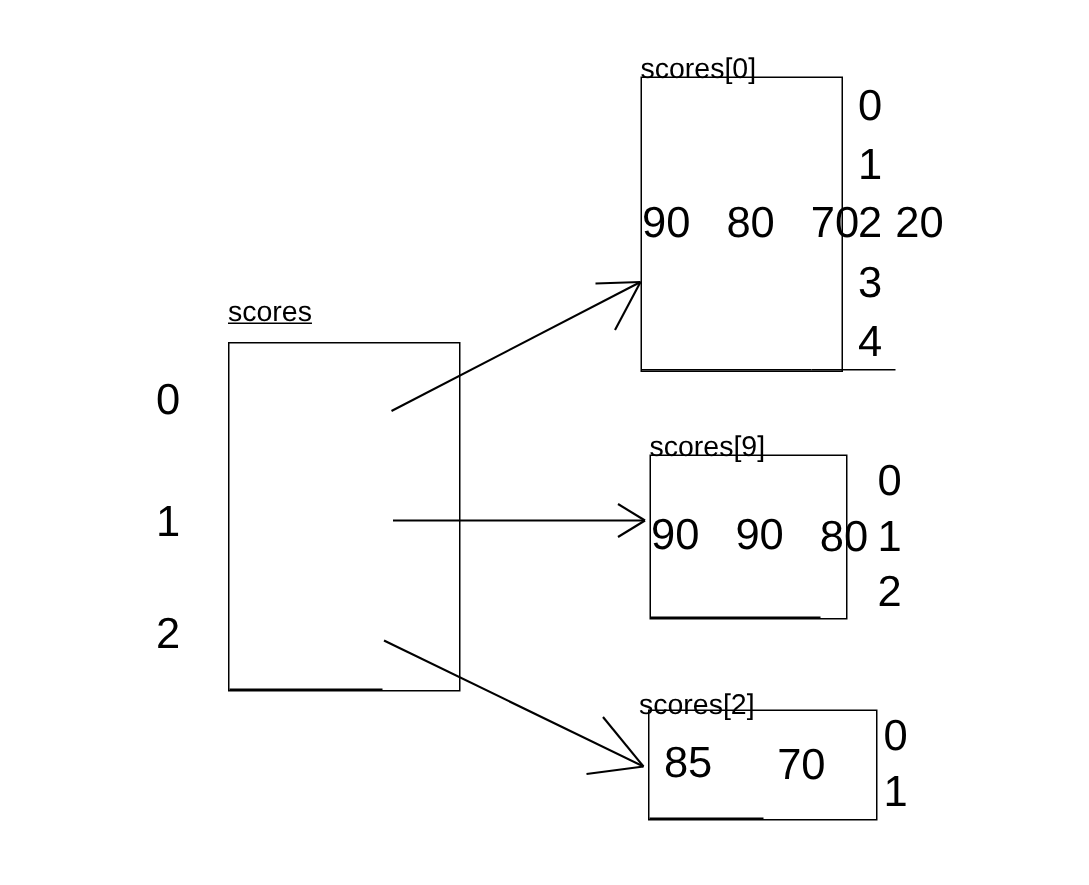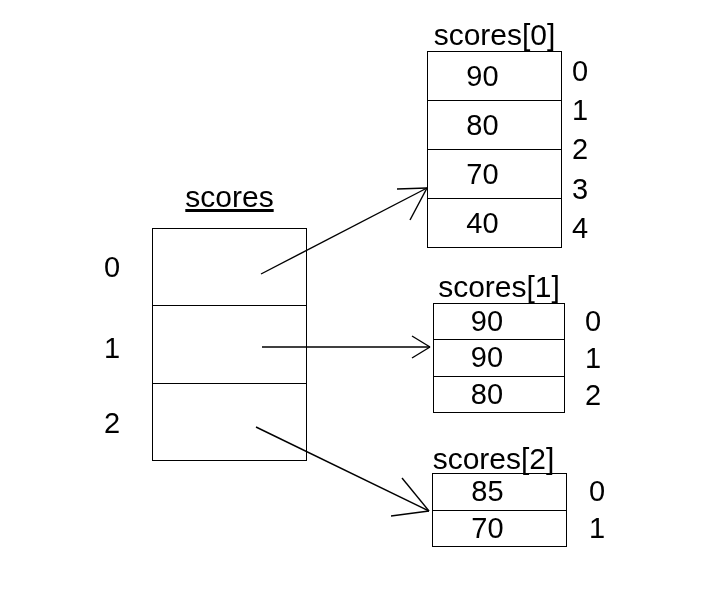--- a/index.html
+++ b/index.html
@@ -7,30 +7,31 @@
     position: relative;
     width: 726px;
     height: 590px;
     background: #ffffff;
     color: #000000;
     font-family: "Liberation Sans", sans-serif;
     overflow: hidden;
   }
   .abs { position: absolute; }
   .title {
-    font-size: 30px;
+    font-size: 19px;
     line-height: 34px;
-    text-align: center;
+    text-align: left;
     white-space: nowrap;
+    margin-top: 12px;
   }
   .box {
     box-sizing: border-box;
     border: 1.5px solid #000000;
     display: flex;
-    flex-direction: column;
+    flex-direction: row;
   }
   .box .cell {
     flex: 1 1 0;
     box-sizing: border-box;
     border-bottom: 1.5px solid #000000;
     display: flex;
     align-items: center;
     justify-content: center;
     font-size: 29px;
   }
@@ -80,44 +81,44 @@
   <div class="abs idx" style="left:96px; top:250px;">0</div>
   <div class="abs idx" style="left:96px; top:331px;">1</div>
   <div class="abs idx" style="left:96px; top:406px;">2</div>
 
   <div class="abs title" style="left:427px; top:18px; width:135px; padding-right:10px;">scores[0]</div>
 
   <div class="abs box" style="left:427px; top:51px; width:135px; height:197px;">
     <div class="cell shift">90</div>
     <div class="cell shift">80</div>
     <div class="cell shift">70</div>
-    <div class="cell shift">40</div>
+    <div class="cell shift">20</div>
   </div>
 
   <div class="abs idx" style="left:564px; top:54px;">0</div>
   <div class="abs idx" style="left:564px; top:93px;">1</div>
   <div class="abs idx" style="left:564px; top:132px;">2</div>
   <div class="abs idx" style="left:564px; top:172px;">3</div>
   <div class="abs idx" style="left:564px; top:211px;">4</div>
 
-  <div class="abs title" style="left:433px; top:270px; width:132px; padding-right:24px;">scores[1]</div>
+  <div class="abs title" style="left:433px; top:270px; width:132px; padding-right:24px;">scores[9]</div>
 
   <div class="abs box" style="left:433px; top:303px; width:132px; height:110px;">
     <div class="cell shift">90</div>
     <div class="cell shift">90</div>
     <div class="cell shift">80</div>
   </div>
 
   <div class="abs idx" style="left:577px; top:304px;">0</div>
   <div class="abs idx" style="left:577px; top:341px;">1</div>
   <div class="abs idx" style="left:577px; top:378px;">2</div>
 
   <div class="abs title" style="left:426px; top:442px; width:135px; padding-right:24px;">scores[2]</div>
 
-  <div class="abs box" style="left:432px; top:473px; width:135px; height:74px;">
+  <div class="abs box" style="left:432px; top:473px; width:153px; height:74px;">
     <div class="cell shift">85</div>
     <div class="cell shift">70</div>
   </div>
 
   <div class="abs idx" style="left:581px; top:474px;">0</div>
   <div class="abs idx" style="left:581px; top:511px;">1</div>
 
 </div>
 
 </body></html>

